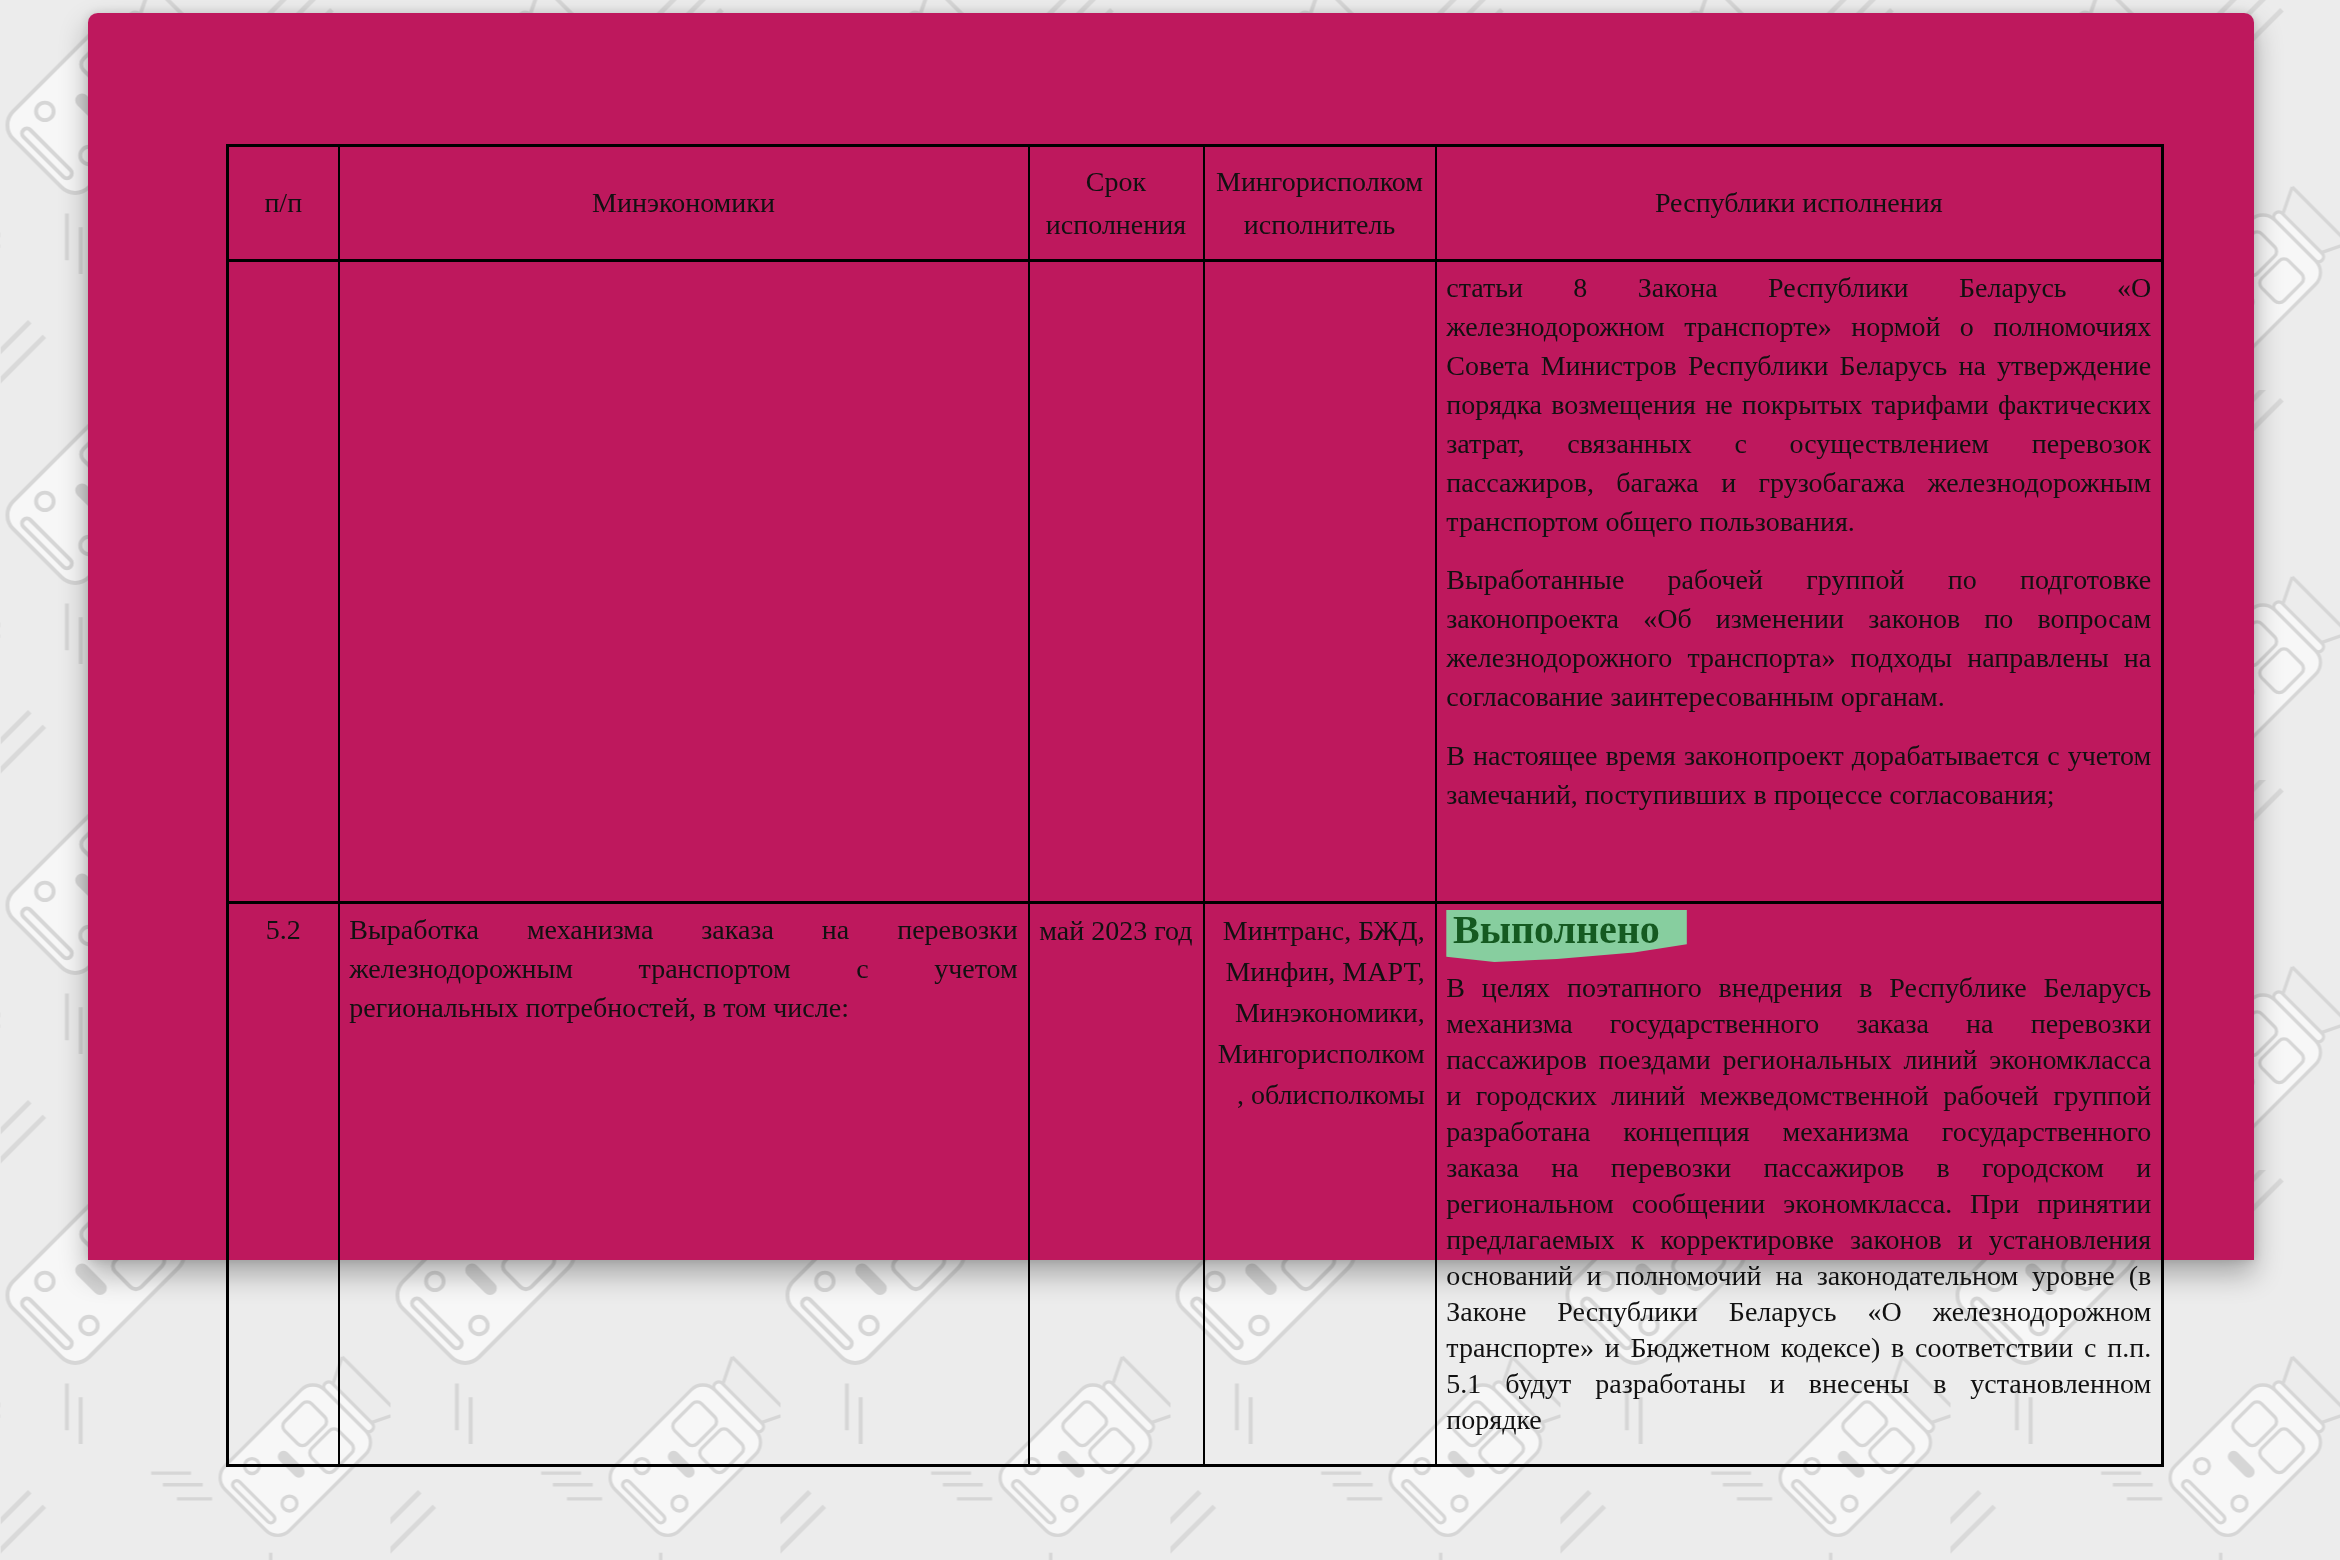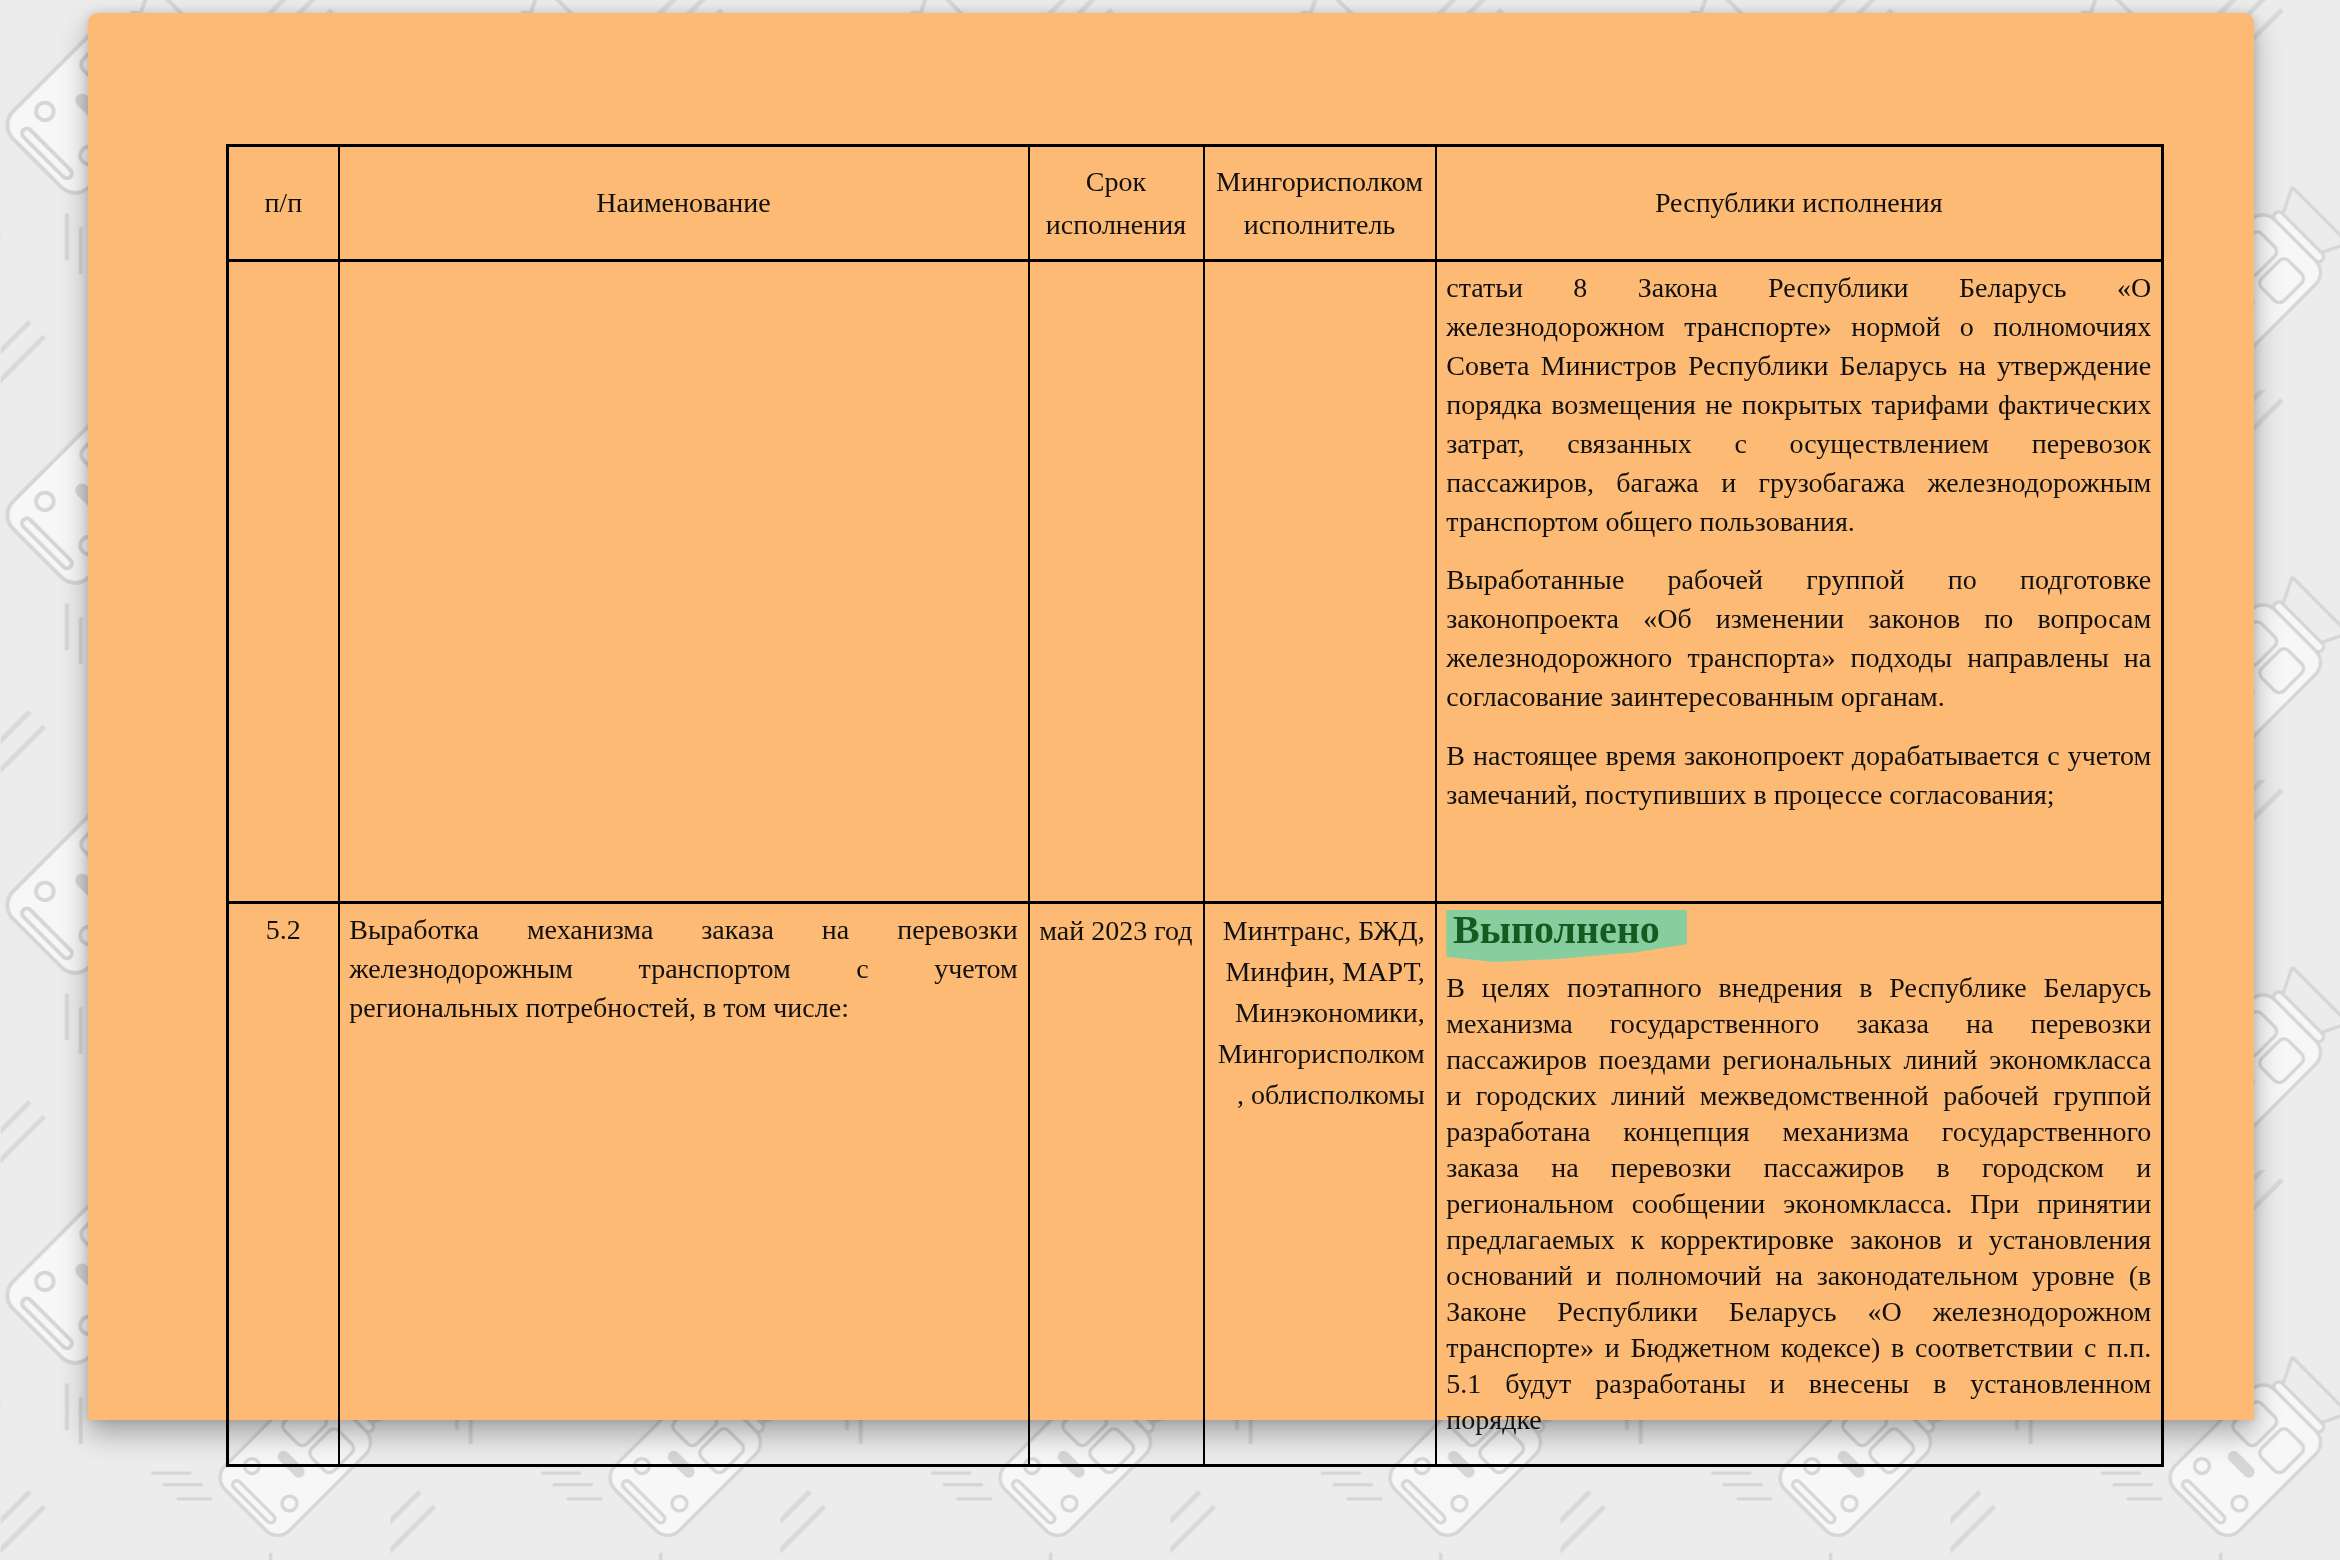--- a/index.html
+++ b/index.html
@@ -20,22 +20,22 @@
     width: 100%;
     height: 100%;
   }
 
   
   #page {
     position: absolute;
     left: 88px;
     top: 12.7px;
     width: 2166px;
-    height: 1407px;
-    background: #fdba74;
+    height: 1247px;
+    background: #be185d;
     border-radius: 9.8px 9.8px 0 0;
     box-shadow: 0 13.7px 29px rgba(0,0,0,0.30), 0 0 9.8px rgba(0,0,0,0.12);
   }
 
   table.plan {
     position: absolute;
     left: 138px;            
     top: 131px;             
     width: 1934px;
     border-collapse: collapse;
@@ -121,21 +121,21 @@
         <col style="width:111px">
         <col style="width:690px">
         <col style="width:175px">
         <col style="width:232px">
         <col style="width:727px">
       </colgroup>
 
       <thead>
         <tr style="height:115px">
           <th>п/п</th>
-          <th>Наименование</th>
+          <th>Минэкономики</th>
           <th>Срок исполнения</th>
           <th>Мингорисполком исполнитель</th>
           <th>Республики исполнения</th>
         </tr>
       </thead>
 
       <tbody>
 
         <tr style="height:642px">
           <td class="c-num empty-cell"></td>

